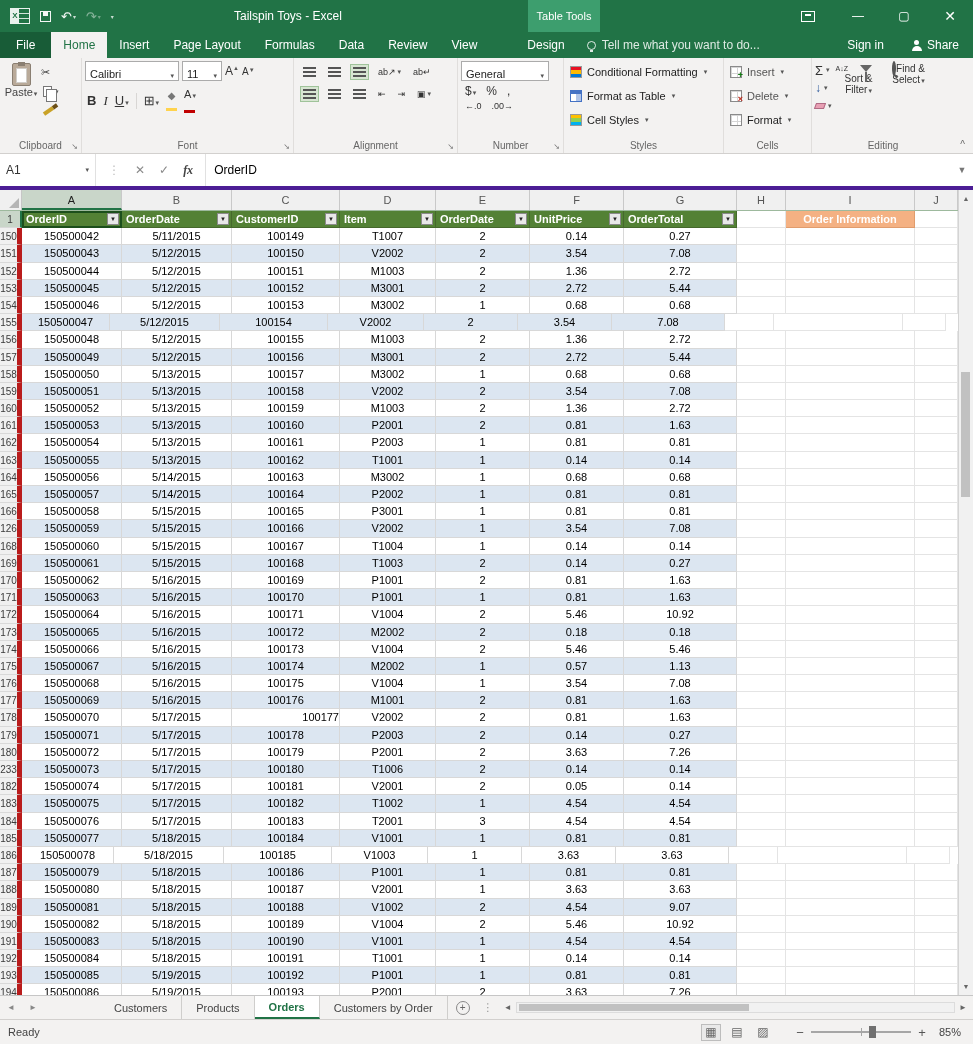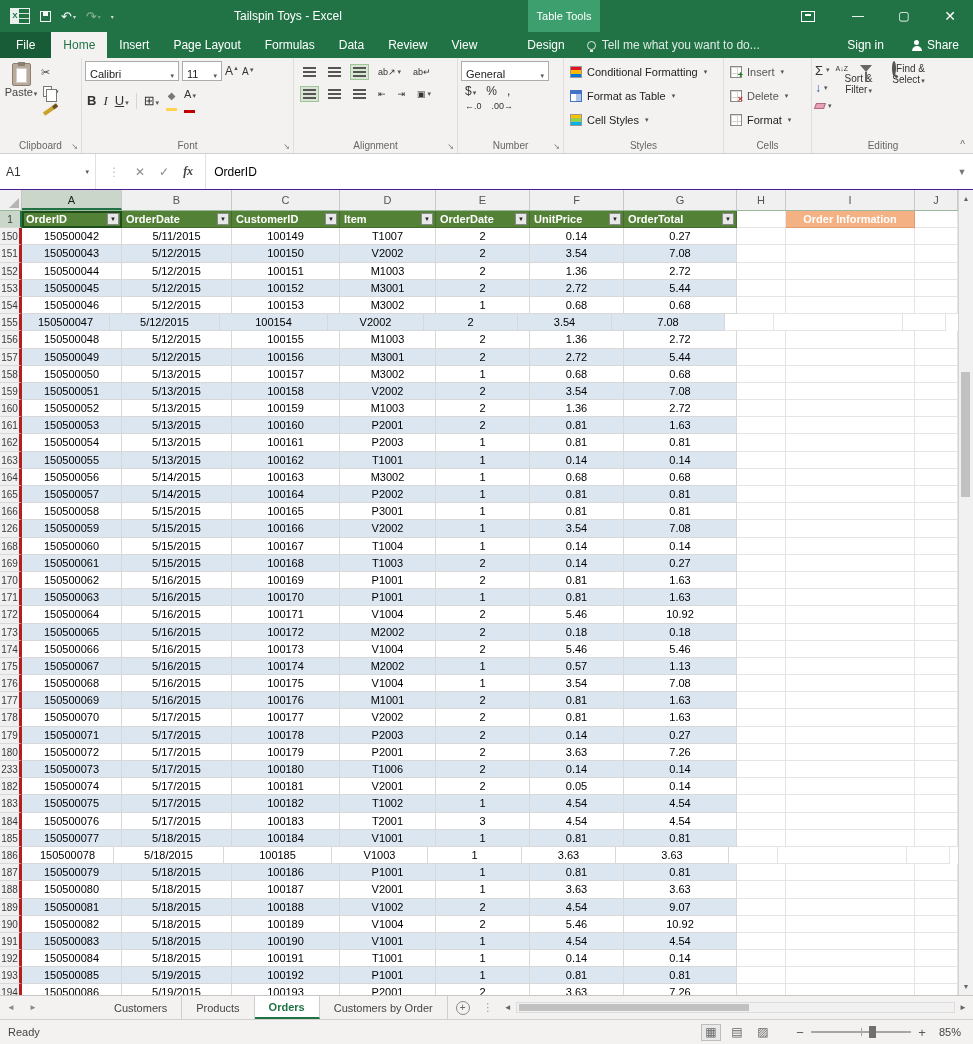--- a/index.html
+++ b/index.html
@@ -105,39 +105,39 @@
   .eraser{width:10px;height:6px;background:#e8a0b4;transform:skewX(-20deg);border:1px solid #b06b84;}
   .bigbtn{width:46px;text-align:center;font-size:10px;color:#333;line-height:11px;padding-top:2px;}
   .funnel{width:0;height:0;border-left:6px solid transparent;border-right:6px solid transparent;border-top:7px solid #666;margin:2px auto 1px;position:relative;}
   .funnel::after{content:"";position:absolute;left:-1px;top:-7px;width:2px;height:10px;background:#666;top:0;}
   .azmini{font-size:7px;color:#333;line-height:7px;}
   .mag{width:9px;height:9px;border:2px solid #555;border-radius:50%;margin:2px auto 3px;position:relative;}
   .mag::after{content:"";position:absolute;right:-4px;bottom:-3px;width:5px;height:2px;background:#555;transform:rotate(45deg);}
   .collapse-rib{position:absolute;right:8px;bottom:3px;color:#666;font-size:10px;}
 
   
-  .fbar{height:36px;background:#fff;border-bottom:1px solid #4c1d95;display:flex;align-items:stretch;flex:none;font-size:12px;color:#333;}
+  .fbar{height:36px;background:#fff;border-bottom:4px solid #4c1d95;display:flex;align-items:stretch;flex:none;font-size:12px;color:#333;}
   .namebox{width:96px;border-right:1px solid #e1e1e1;display:flex;align-items:center;padding:0 6px;justify-content:space-between;}
   .fbtns{display:flex;align-items:center;gap:14px;padding:0 12px;border-right:1px solid #e1e1e1;color:#8a8a8a;}
   .fx{font-style:italic;font-family:"Liberation Serif",serif;color:#444;font-weight:bold;}
   .fcontent{flex:1;display:flex;align-items:center;padding-left:8px;color:#000;}
   .fchev{width:22px;display:flex;align-items:center;justify-content:center;color:#777;font-size:9px;}
   .dots{color:#c0c0c0;letter-spacing:1px;}
 
   
   .sheet{flex:none;height:805px;display:flex;background:#fff;}
   .gridcol{width:958px;flex:none;}
   .colhead{height:21px;display:flex;background:#f0f0f0;border-bottom:1px solid #9db99d;}
   .corner{width:22px;flex:none;background:#f0f0f0;border-right:1px solid #c6c6c6;position:relative;}
   .corner::after{content:"";position:absolute;right:2px;bottom:2px;border-left:10px solid transparent;border-bottom:10px solid #b5b5b5;}
   .colL{flex:none;font-size:11px;color:#555;text-align:center;line-height:21px;border-right:1px solid #c9c9c9;background:#f0f0f0;}
   .colSel{background:#c9d6c9;border-bottom:2px solid #217346;color:#1e1e1e;}
   .gridrows{height:784px;overflow:hidden;background:#fff;}
   .grow{display:flex;height:17.2px;}
-  .rnum{width:22px;flex:none;background:#f0f0f0;border-right:3px solid #b91c1c;border-bottom:1px solid #d9d9d9;font-size:10px;color:#3a3a3a;text-align:center;line-height:17px;}
+  .rnum{width:22px;flex:none;background:#f0f0f0;border-right:5px solid #b91c1c;border-bottom:1px solid #d9d9d9;font-size:10px;color:#3a3a3a;text-align:center;line-height:17px;}
   .rnumSel{background:#c9d6c9;border-right:2px solid #217346;}
   .gc{flex:none;font-size:11px;color:#000;text-align:center;line-height:17px;border-right:1px solid #d8d8d8;border-bottom:1px solid #d8d8d8;overflow:hidden;white-space:nowrap;}
   .band .dc{background:#dce6f1;}
   .pc{border-right:1px solid #e4e4e4;border-bottom:1px solid #e4e4e4;background:#fff;}
   .th{background:#538135;color:#fff;font-weight:700;text-align:left;padding:0 16px 0 4px;position:relative;border-right:1px solid #45682c;border-bottom:1px solid #45682c;}
   .selcell{outline:2px solid #1c4f1c;outline-offset:-2px;}
   .fbtn{position:absolute;right:2px;top:2px;width:12px;height:12px;background:#e8e8e8;border:1px solid #8a8a8a;font-size:6px;line-height:11px;text-align:center;color:#222;font-weight:400;}
   .sidehead{background:#f4b183;color:#fff;font-weight:600;text-align:center;border-right:1px solid #e09c6d;border-bottom:1px solid #e09c6d;}
 
   
@@ -822,21 +822,21 @@
             <div class="gc dc" style="width: 94px;">0.81</div>
             <div class="gc dc" style="width: 113px;">1.63</div>
             <div class="gc pc" style="width: 49px;"></div>
             <div class="gc pc" style="width: 129px;"></div>
             <div class="gc pc" style="width: 43px;"></div>
           </div>
           <div class="grow">
             <div class="rnum">178</div>
             <div class="gc dc" style="width: 100px;">150500070</div>
             <div class="gc dc" style="width: 110px;">5/17/2015</div>
-            <div class="gc dc" style="width: 108px;">100177</div>
+            <div class="gc dc" style="width: 108px; text-align: right;">100177</div>
             <div class="gc dc" style="width: 96px;">V2002</div>
             <div class="gc dc" style="width: 94px;">2</div>
             <div class="gc dc" style="width: 94px;">0.81</div>
             <div class="gc dc" style="width: 113px;">1.63</div>
             <div class="gc pc" style="width: 49px;"></div>
             <div class="gc pc" style="width: 129px;"></div>
             <div class="gc pc" style="width: 43px;"></div>
           </div>
           <div class="grow band">
             <div class="rnum">179</div>

